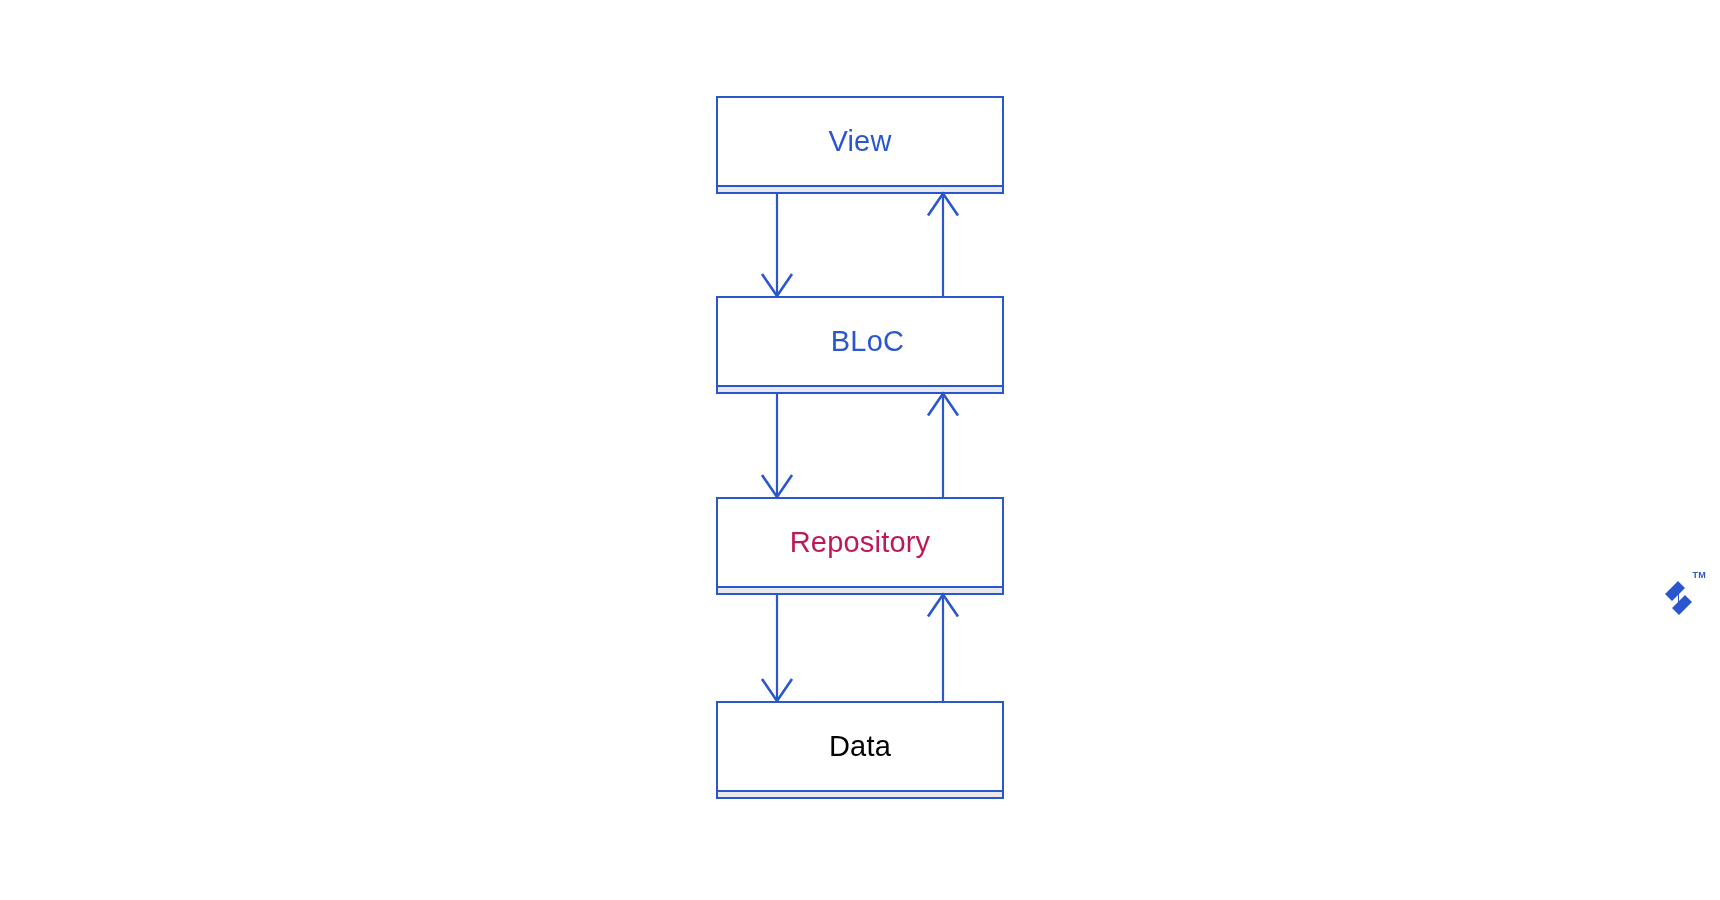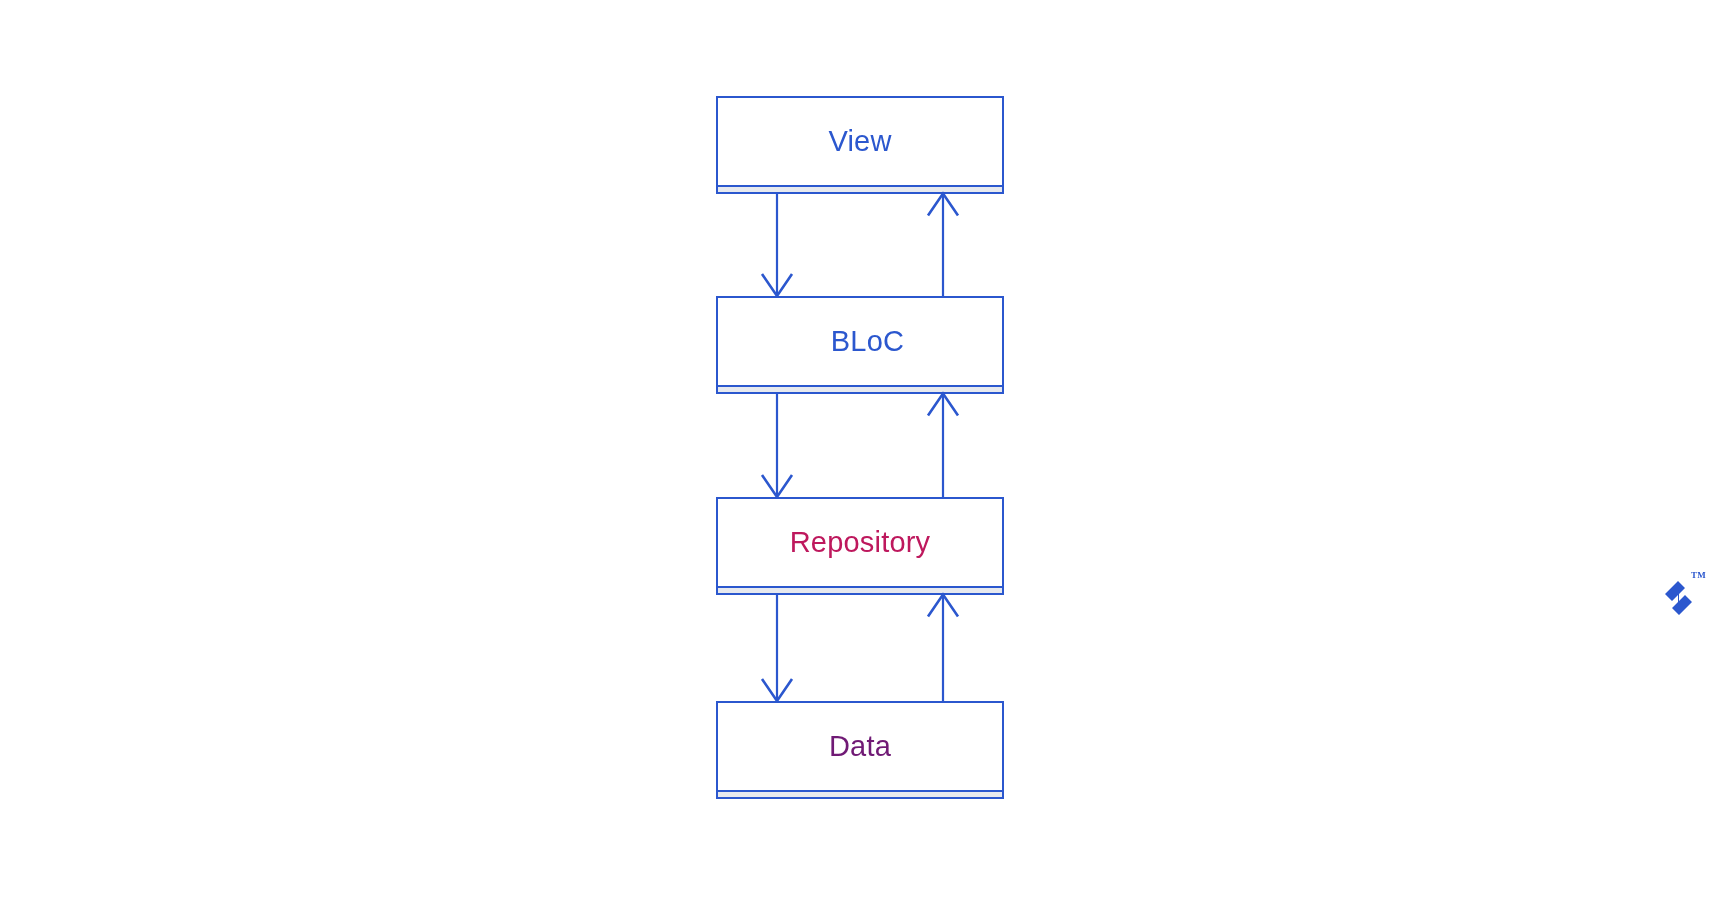--- a/index.html
+++ b/index.html
@@ -84,21 +84,21 @@
     position: absolute;
     right: 8px;
     bottom: 12px;
     width: 64px;
     height: 56px;
   }
   .tm-text {
     position: absolute;
     right: 6px;
     top: 2px;
-    font-family: Liberation Serif, serif;
+    font-family: Liberation Sans, sans-serif;
     font-size: 9px;
     font-weight: 700;
     color: #2b57ce;
     letter-spacing: 0.3px;
     user-select: none;
   }
 </style>
 </head>
 <body>
 
@@ -111,21 +111,21 @@
       <div class="node-shadow" style="left: 716px; top: 184.5px; width: 288px; height: 9px; background: rgb(231, 233, 238); border-color: rgb(43, 87, 206);"></div>
       <div class="node" style="left: 716px; top: 296px; width: 288px; height: 91px; border-color: rgb(43, 87, 206); padding-left: 15px;">
         <span class="node-label" style="color: rgb(43, 87, 206);">BLoC</span>
       </div>
       <div class="node-shadow" style="left: 716px; top: 384.5px; width: 288px; height: 9px; background: rgb(231, 233, 238); border-color: rgb(43, 87, 206);"></div>
       <div class="node" style="left: 716px; top: 497px; width: 288px; height: 91px; border-color: rgb(43, 87, 206);">
         <span class="node-label" style="color: #be185d;">Repository</span>
       </div>
       <div class="node-shadow" style="left: 716px; top: 585.5px; width: 288px; height: 9px; background: rgb(231, 233, 238); border-color: rgb(43, 87, 206);"></div>
       <div class="node" style="left: 716px; top: 701px; width: 288px; height: 91px; border-color: rgb(43, 87, 206);">
-        <span class="node-label" style="color: #701a75; text-align: center;">Data</span>
+        <span class="node-label" style="color: #000000; text-align: center;">Data</span>
       </div>
       <div class="node-shadow" style="left: 716px; top: 789.5px; width: 288px; height: 9px; background: rgb(231, 233, 238); border-color: rgb(43, 87, 206);"></div>
     </div>
 
   <svg id="connectors" viewBox="0 0 1720 900" xmlns="http://www.w3.org/2000/svg">
       <g>
         <line x1="777" y1="193.5" x2="777" y2="296" class="conn-line" stroke="#2b57ce"></line>
         <path d="M 762 274 L 777 296 L 792 274" class="conn-head" stroke="#2b57ce"></path>
       </g>
       <g>

